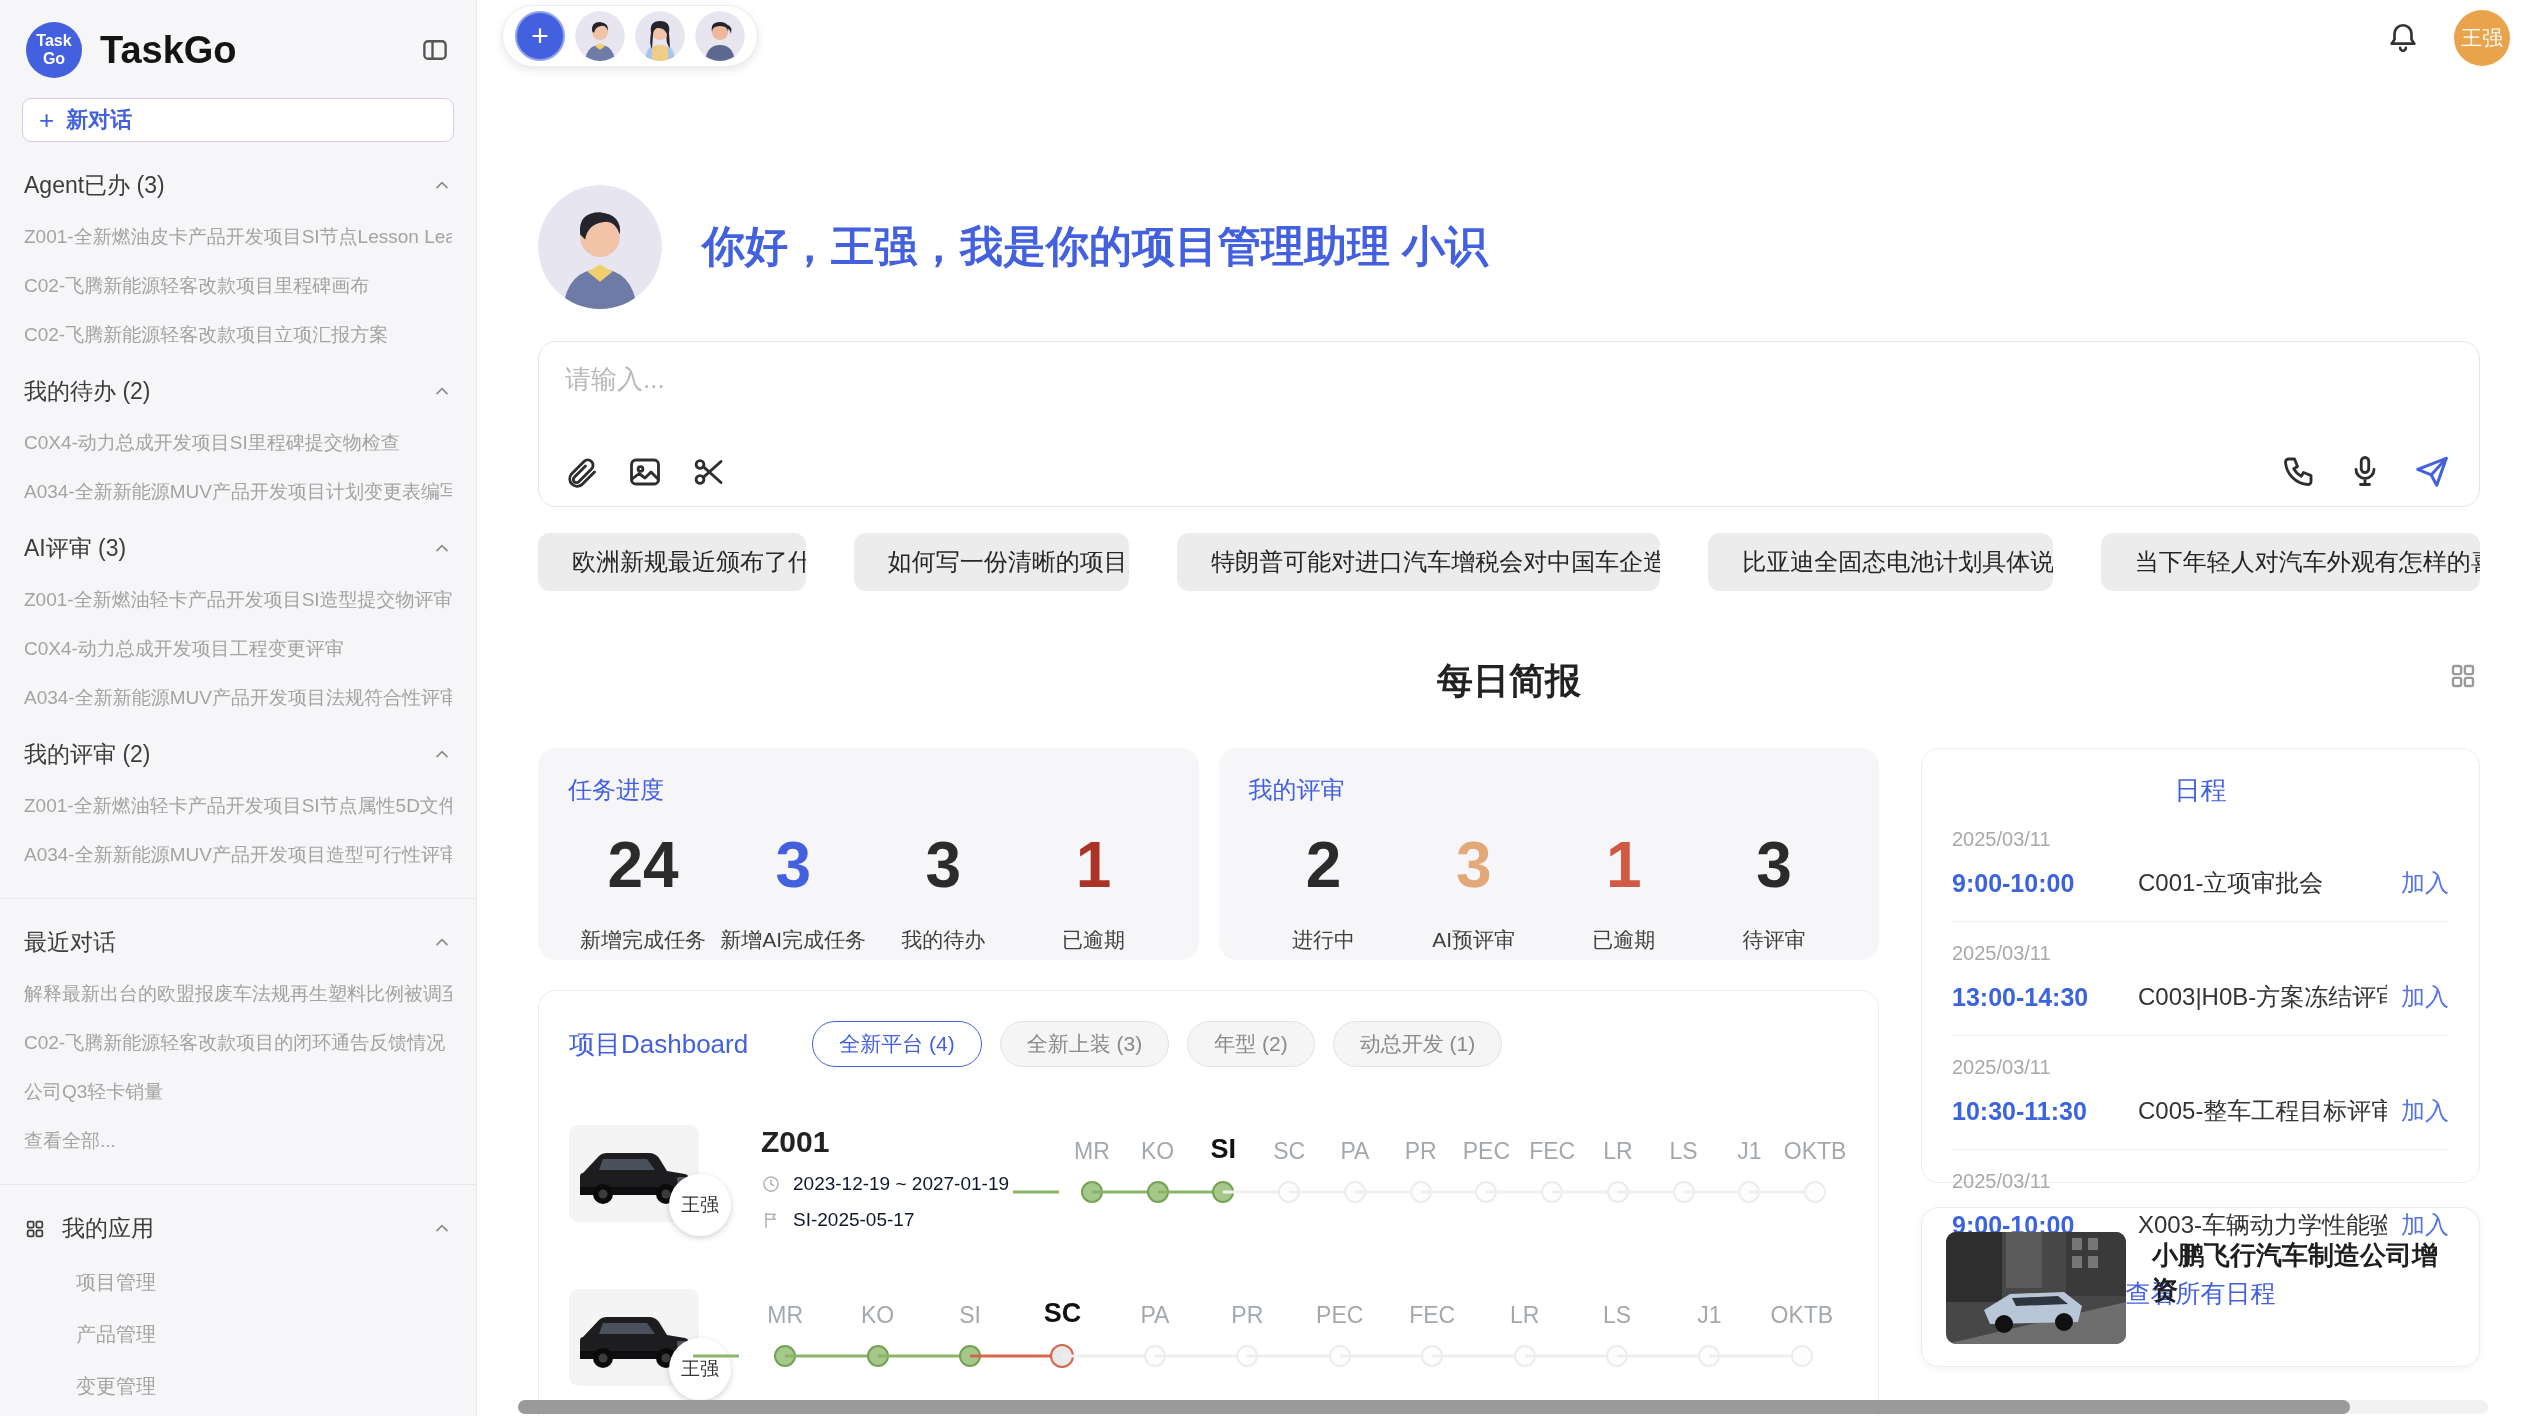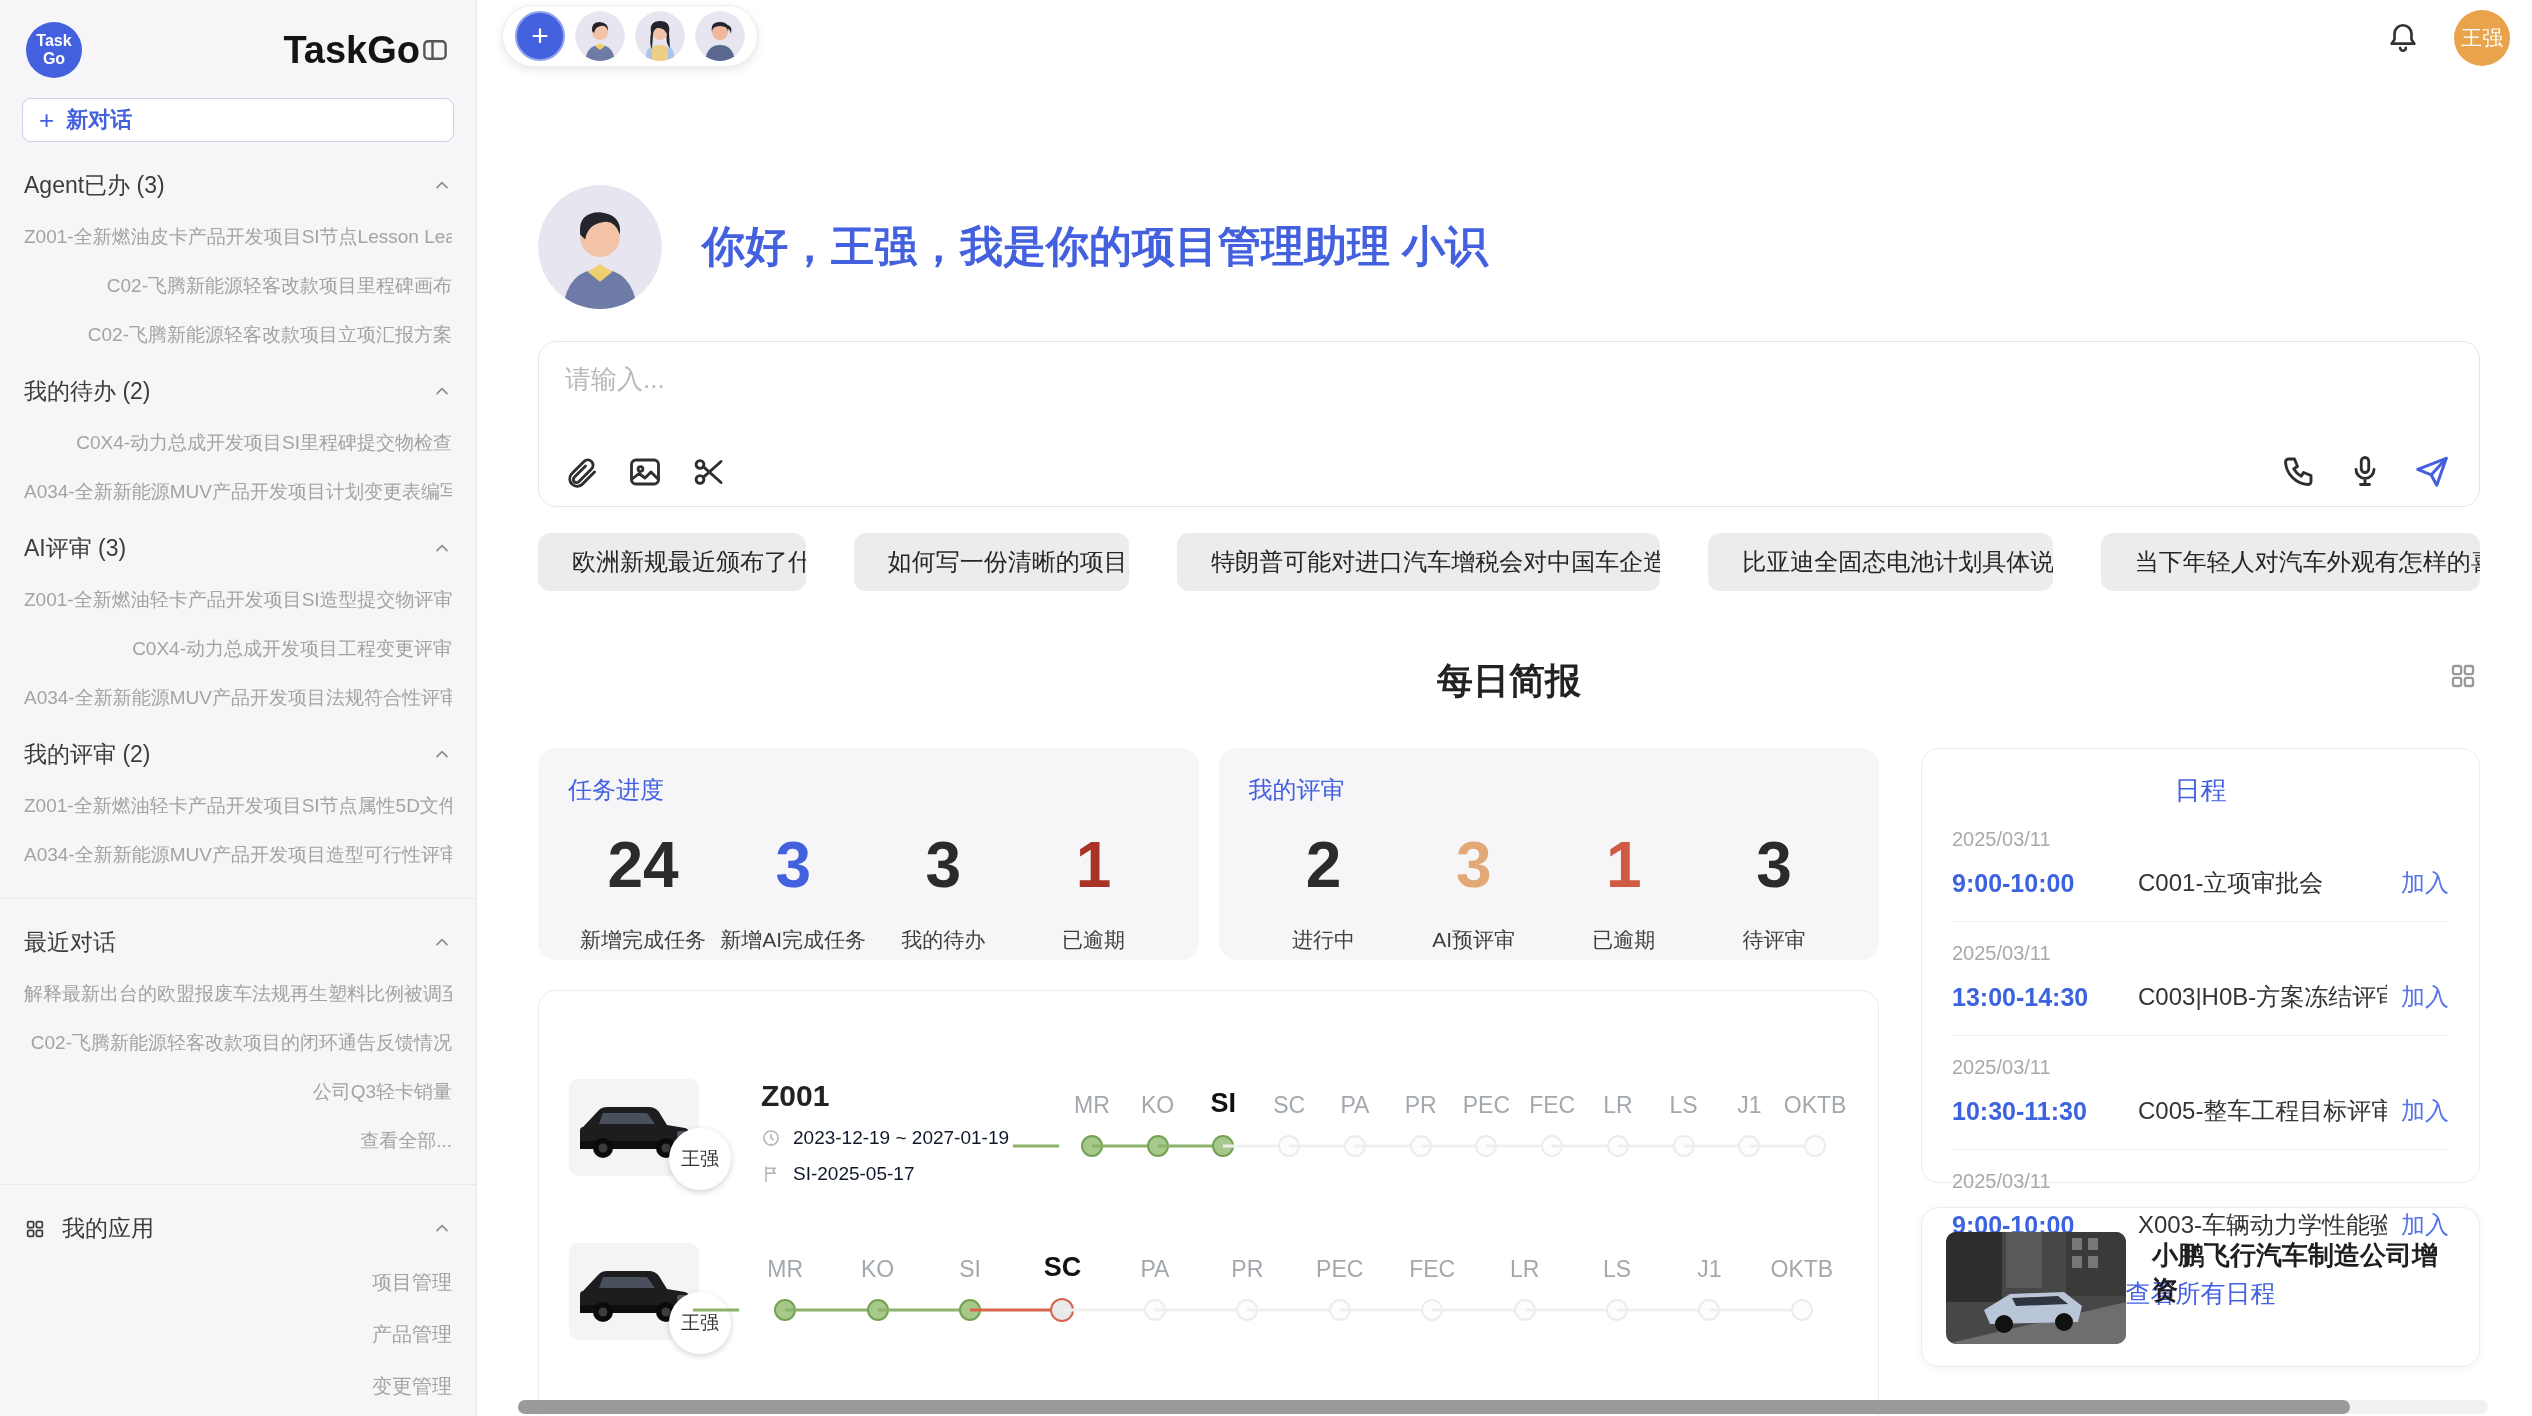--- a/index.html
+++ b/index.html
@@ -3,21 +3,21 @@
 <meta charset="utf-8">
 <style>
   * { margin:0; padding:0; box-sizing:border-box; }
   html,body { width:2532px; height:1416px; overflow:hidden; background:#fff;
     font-family:"Liberation Sans","DejaVu Sans",sans-serif; color:#262626; }
   svg { display:block; }
   .ico { stroke:currentColor; fill:none; stroke-width:1.9; stroke-linecap:round; stroke-linejoin:round; }
 
   
   .sidebar { position:absolute; left:0; top:0; width:477px; height:1416px;
-    background:#f6f6f8; border-right:1px solid #e9e9ec; overflow:hidden;text-align:right; }
+    background:#f6f6f8; border-right:1px solid #e9e9ec; overflow:hidden; }
   .sb-head { display:flex; align-items:center; padding:22px 26px 14px 26px; }
   .logo { width:56px; height:56px; border-radius:50%; background:#4360df; color:#fff;
     display:flex; flex-direction:column; align-items:center; justify-content:center;
     font-size:16px; font-weight:bold; line-height:18px; flex:none; }
   .sb-title { font-size:38px; font-weight:bold; color:#141414; margin-left:18px; flex:1; }
   .panel-btn { color:#555; cursor:pointer; }
   .new-chat { margin:6px 22px 4px 22px; height:44px; background:#fff; border:1px solid #c9d0f2;
     border-radius:9px; display:flex; align-items:center; padding:0 16px; color:#4360df;
     font-size:22px; font-weight:bold; cursor:pointer; }
   .new-chat .plus { font-size:26px; font-weight:normal; margin-right:12px; }
@@ -396,20 +396,29 @@
                 </div>
                 <div class="stat-col">
                   <div class="stat-num n-dark">3</div>
                   <div class="stat-lbl">待评审</div>
                 </div>
               </div>
             </div>
           </div>
 
         <div class="dash-card">
+          <div class="dash-head">
+            <span class="dash-title">项目Dashboard</span>
+            <div class="dash-filters" id="dash-filters">
+                <div class="f-chip active">全新平台 (4)</div>
+                <div class="f-chip">全新上装 (3)</div>
+                <div class="f-chip">年型 (2)</div>
+                <div class="f-chip">动总开发 (1)</div>
+              </div>
+          </div>
           <div id="project-rows">
               <div class="p-row">
                 <div class="p-img">
                   <svg class="truck" width="130" height="97" viewBox="0 0 130 97">
  <rect width="130" height="97" fill="#f4f4f5"></rect>
  <path d="M14 48 L30 31 Q33 28 38 28 L80 28 Q86 28 90 33 L98 46 L116 49 Q120 50 120 54 L120 66 Q120 69 116 69 L14 69 Q11 69 11 65 L11 52 Q11 48 14 48 Z" fill="#1d1d20"></path>
  <path d="M34 34 L78 34 L86 45 L30 45 Z" fill="#4a505c"></path>
  <rect x="11" y="62" width="109" height="8" fill="#0e0e10"></rect>
  <circle cx="34" cy="69" r="10" fill="#0a0a0a"></circle>
                     <circle cx="34" cy="69" r="4.5" fill="#3c3c40"></circle>

